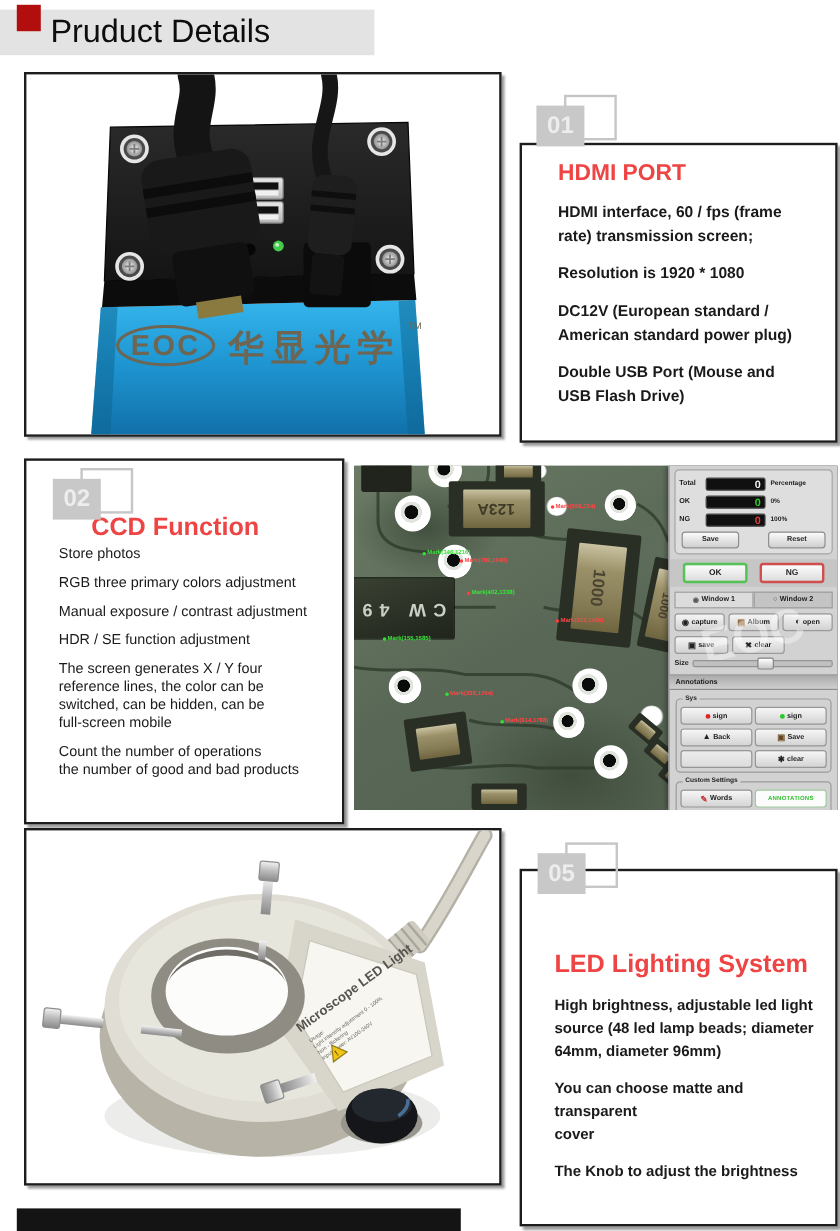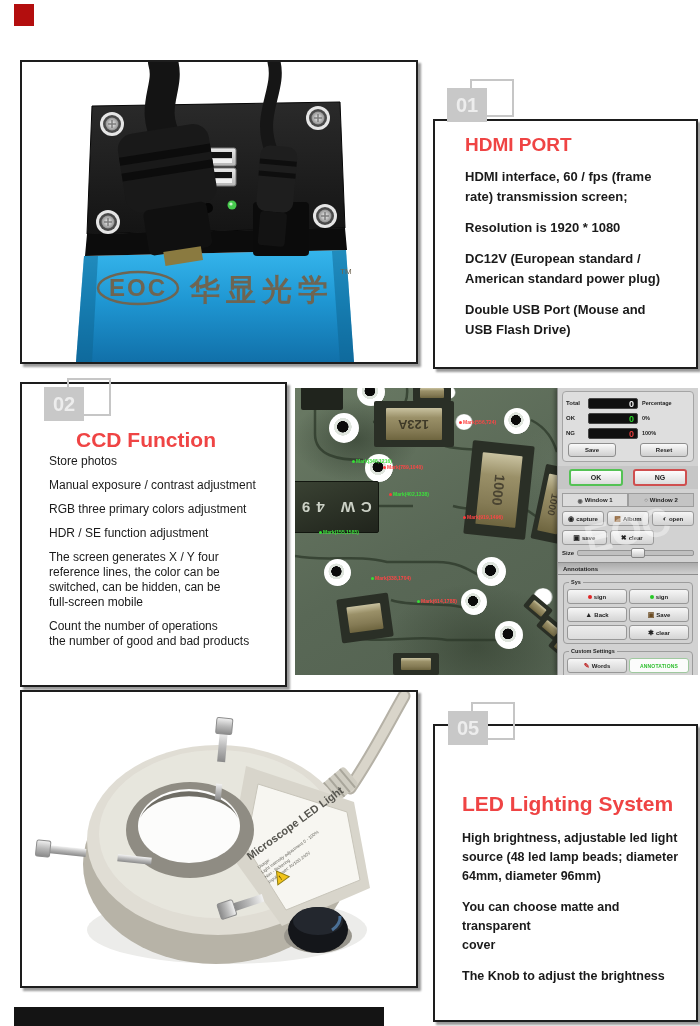--- a/index.html
+++ b/index.html
@@ -39,21 +39,21 @@
   #panel-3 .paras{left:27px;top:103px;width:226px;}
   #panel-3 .paras p{margin:0 0 12px;font-size:12.5px;font-weight:bold;line-height:19px;white-space:pre-line;}
 
   
   .badge{position:absolute;width:66px;height:48px;z-index:3;}
   .badge .outline{position:absolute;left:23px;top:0;width:40px;height:34px;border:2px solid #c6c6c6;background:transparent;}
   .badge .fill{position:absolute;left:0;top:9px;width:40px;height:34px;background:#c8c8c8;
                display:flex;align-items:center;justify-content:center;
                font-size:20px;font-weight:bold;color:#ededed;}
   #badge-1{left:447px;top:79px;}
-  #badge-2{left:44px;top:378px;padding-left:37px;}
+  #badge-2{left:44px;top:390px;padding-left:37px;}
   #badge-3{left:448px;top:702px;}
 
   
   .via{position:absolute;border-radius:50%;
        background:radial-gradient(circle at 46% 46%, #0b0b0b 0 24%, #dfe5dd 26% 38%, #ffffff 39% 72%, #39453a 74% 87%, rgba(0,0,0,0) 88%);}
   .pad{position:absolute;border-radius:50%;background:radial-gradient(circle,#fff 0 60%,#6c7a6c 75%,transparent 80%);}
   .comp{position:absolute;display:flex;align-items:center;justify-content:center;border-radius:2px;}
   .comp .body{display:flex;align-items:center;justify-content:center;border-radius:1px;
               background:linear-gradient(180deg,#c9c2a0,#9a9068 30%,#857b55 70%,#6e653f);}
   .mark{position:absolute;font-size:5px;line-height:5px;white-space:nowrap;display:flex;align-items:center;gap:1px;}
@@ -116,20 +116,23 @@
           font-size:5px;font-weight:bold;color:#2fbf2f;display:flex;align-items:center;justify-content:center;letter-spacing:.2px;}
 
   svg text{font-family:"Liberation Sans",sans-serif;}
 </style>
 </head>
 <body>
 
 <div class="page">
 
   <div class="red-square"></div>
+  <div class="header-bar">
+    <div class="header-title">Pruduct Details</div>
+  </div>
 
   <div class="imgbox" id="box-camera">
     <svg width="394" height="300" viewBox="0 0 394 300">
       <defs>
         <linearGradient id="bodyBlue" x1="0" y1="0" x2="0" y2="1">
           <stop offset="0" stop-color="#35b5ec"></stop>
             <stop offset="0.45" stop-color="#1f97d3"></stop>
             <stop offset="1" stop-color="#1170a9"></stop>
         </linearGradient>
         <linearGradient id="plateG" x1="0" y1="0" x2="0" y2="1">
@@ -230,22 +233,22 @@
 American standard power plug)</p>
       <p>Double USB Port (Mouse and
 USB Flash Drive)</p>
     </div>
   </div>
 
   <div class="panel" id="panel-2">
     <div class="ptitle">CCD Function</div>
     <div class="paras">
       <p>Store photos</p>
+      <p>RGB three primary colors adjustment</p>
       <p>Manual exposure / contrast adjustment</p>
-      <p>RGB three primary colors adjustment</p>
       <p>HDR / SE function adjustment</p>
       <p>The screen generates X / Y four
 reference lines, the color can be
 switched, can be hidden, can be
 full-screen mobile</p>
       <p>Count the number of operations
 the number of good and bad products</p>
     </div>
   </div>
 

